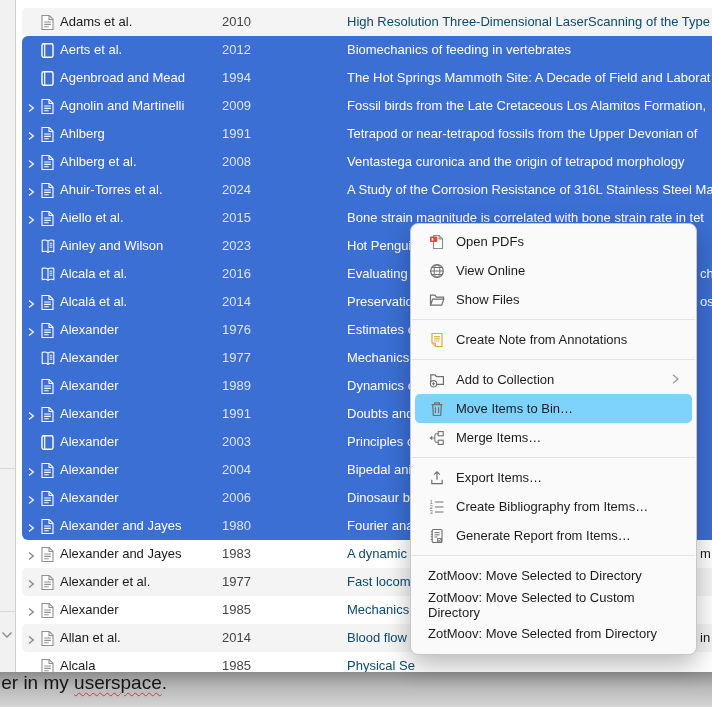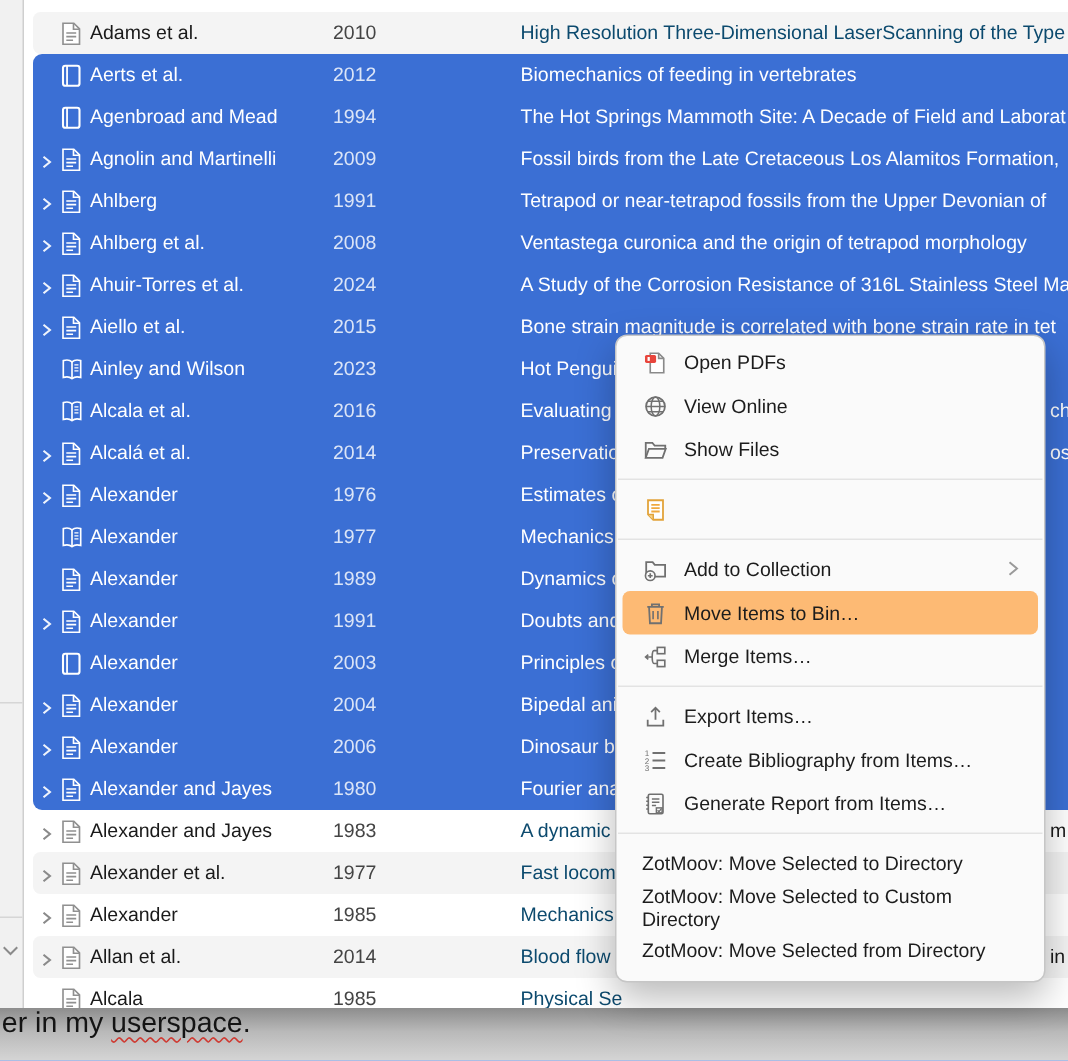--- a/index.html
+++ b/index.html
@@ -27,21 +27,21 @@
   .row.selected .author,.row.selected .title,.row.selected .tail{color:#fff}
   .row.selected .year{color:rgba(255,255,255,.82)}
   
   .menu{position:absolute;left:410px;top:223px;width:287px;box-sizing:border-box;
     background:#fafafa;border:1px solid #c6c6c6;border-radius:8px;
     box-shadow:0 10px 26px rgba(0,0,0,.28);padding:3px 0 6px 0;z-index:10}
   .mi{height:29px;display:flex;align-items:center;margin:0 4px;padding:0 10px 0 14px;
     border-radius:5px;font-size:13px;color:#1c1c1c;position:relative}
   .mi .mic{width:16px;height:16px;flex:0 0 16px;margin-right:11px;display:flex;align-items:center;justify-content:center}
   .mi.plugin{padding-left:13px;height:29px}
-  .mi.hover{background:#fdba74}
+  .mi.hover{background:#7dd3fc}
   .mi .sub-arrow{position:absolute;right:12px;top:8px}
   .sep{border:none;border-top:1px solid #e3e3e3;margin:5px 1px}
   
   .bottom-grad{position:absolute;left:0;top:672px;width:712px;height:35px;z-index:4;
     background:linear-gradient(180deg,#8d8d8d 0%,#b9b9b9 45%,#d5d5d5 100%)}
   .bg-text{position:absolute;left:-3px;top:672px;z-index:5;font-size:19px;color:#141414;white-space:nowrap}
   .bg-text .squiggle{text-decoration:underline;text-decoration-style:wavy;text-decoration-color:#cf3a32;text-decoration-thickness:1px;text-underline-offset:3px}
 </style>
 </head>
 <body>
@@ -380,20 +380,21 @@
     </div>
     <hr class="sep">
     <div class="mi">
       <span class="mic">
         <svg width="16" height="16" viewBox="0 0 16 16">
           <path d="M3 1.5h10v13H6.5L3 11z" fill="#fff" stroke="#e2a33a" stroke-width="1.2"></path>
           <path d="M3 11h3.5v3.5" fill="#f6d48a" stroke="#e2a33a" stroke-width="1"></path>
           <path d="M5.2 4.6h5.6M5.2 6.8h5.6M5.2 9h5.6" stroke="#efa93f" stroke-width="1.2"></path>
         </svg>
       </span>
+      <span>Create Note from Annotations</span>
     </div>
     <hr class="sep">
     <div class="mi">
       <span class="mic">
         <svg width="16" height="16" viewBox="0 0 16 16">
           <path d="M1.8 12.4V2.8h4.3l1.4 1.8h6.9v7.8z" fill="none" stroke="#707070" stroke-width="1.2"></path>
           <circle cx="4.5" cy="11.8" r="3.2" fill="#fafafa" stroke="#707070" stroke-width="1.1"></circle>
           <path d="M4.5 10.2v3.2M2.9 11.8h3.2" stroke="#707070" stroke-width="1.1"></path>
         </svg>
       </span>

